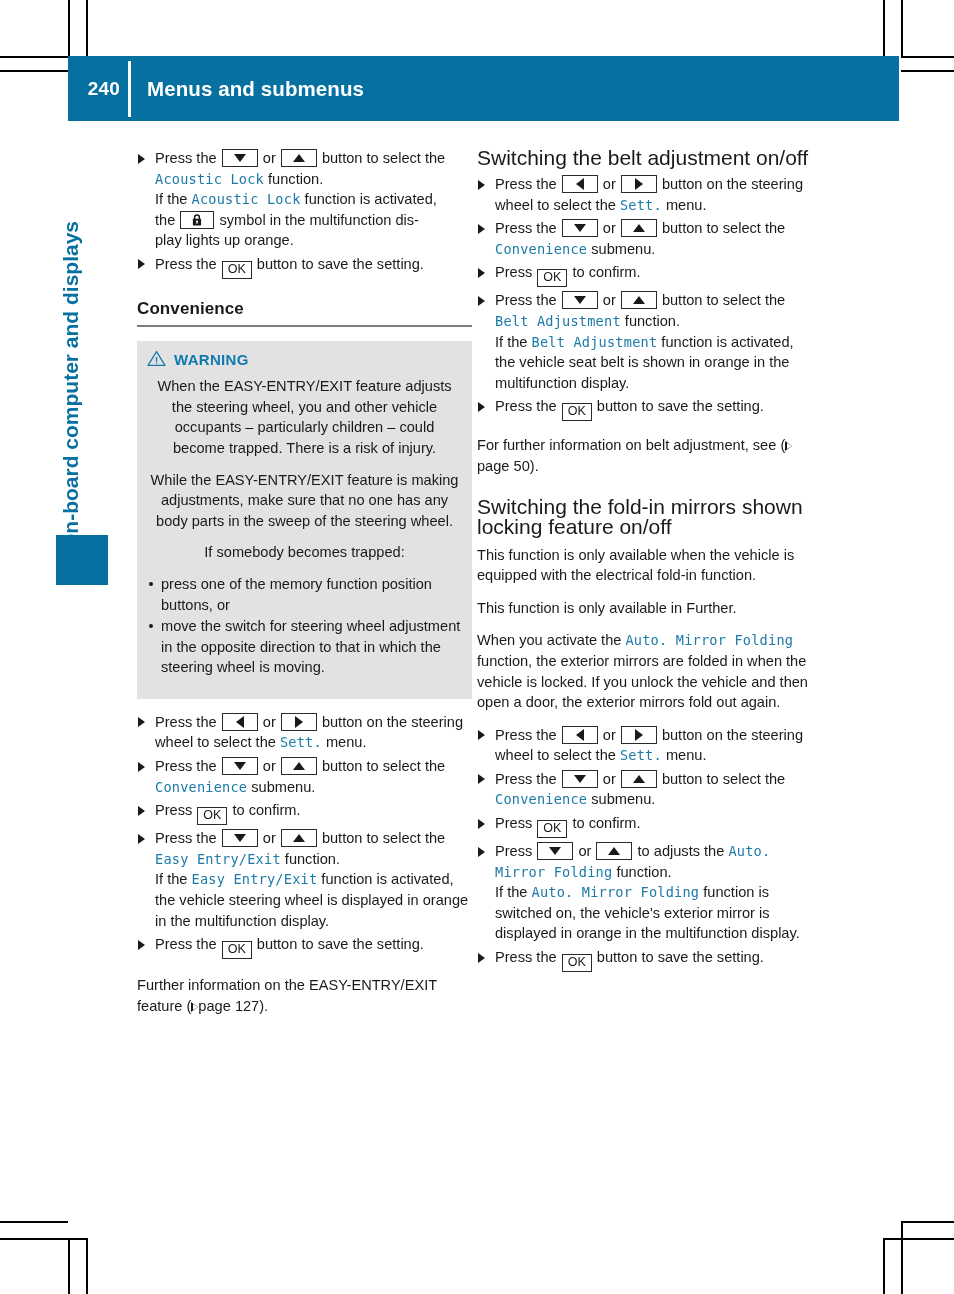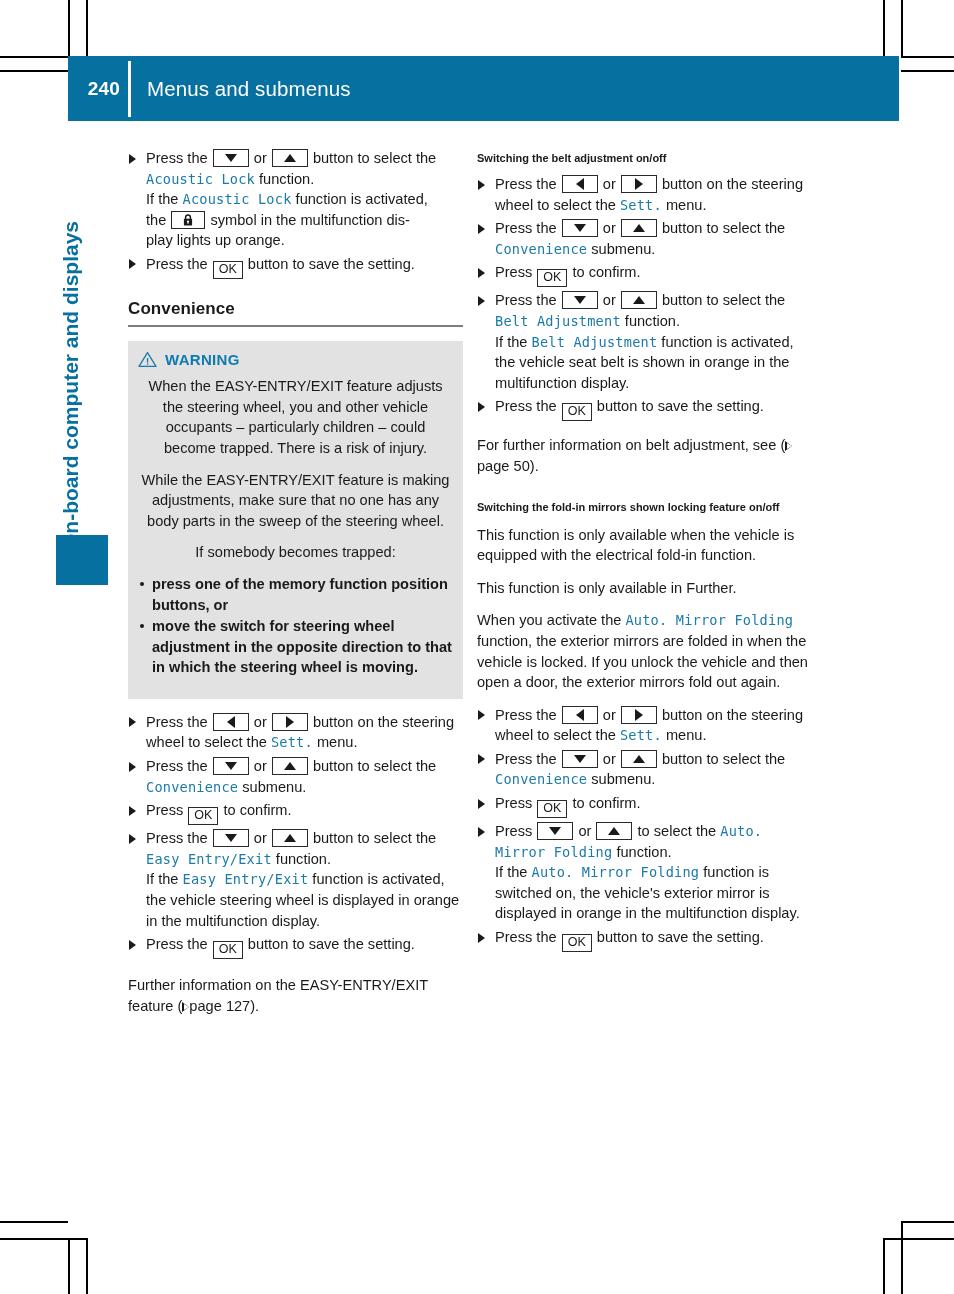--- a/index.html
+++ b/index.html
@@ -52,21 +52,21 @@
   }
   #header-title {
     position: absolute;
     left: 147px;
     top: 56px;
     height: 65px;
     display: flex;
     align-items: center;
     color: #ffffff;
     font-size: 20.5px;
-    font-weight: normal;
+    font-weight: bold;
     letter-spacing: 0.1px;
   }
 
   
   #chapter-tab-label {
     position: absolute;
     left: -139px;
     top: 320px;
     width: 420px;
     height: 40px;
@@ -89,42 +89,42 @@
   }
 
   
   .col {
     position: absolute;
     top: 148px;
     width: 335px;
     font-size: 14.6px;
     line-height: 20.6px;
   }
-  #col-left  { left: 128px; }
+  #col-left  { left: 137px; }
   #col-right { left: 477px; }
 
   
   p { margin: 0 0 0 0; }
   .para {
     margin-bottom: 12px;
   }
   .h2 {
     font-size: 17px;
     font-weight: bold;
     margin: 0 0 5px 0;
     letter-spacing: 0.1px;
   }
   .rule {
     height: 2px;
     background: #7d7d7d;
     margin: 0 0 14px 0;
   }
   .h3 {
-    font-size: 11px;
-    font-weight: bold;
+    font-size: 21px;
+    font-weight: normal;
     line-height: 20px;
     margin: 0 0 6px 0;
   }
 
   
   .step {
     position: relative;
     padding-left: 18px;
     margin-bottom: 3px;
   }
@@ -207,33 +207,32 @@
   .key-lock svg { position: absolute; left: 50%; top: 50%; transform: translate(-50%,-50%); }
 
   
   .warning-box {
     background: #e2e2e2;
     padding: 9px 10px 10px 10px;
     margin-bottom: 13px;
   }
   .warning-head {
     display: flex;
-    align-items: center;
     gap: 8px;
     margin-bottom: 6px;
   }
   .warning-head .wlabel {
     color: #0f7ab0;
     font-weight: bold;
     font-size: 15px;
     letter-spacing: 0.3px;
   }
   .warning-box p { margin-bottom: 11px; text-align: center; }
   .warning-box p.last { margin-bottom: 0; }
-  .warning-list { margin-bottom: 11px; font-weight: bold; }
+  .warning-list { margin-bottom: 11px; }
 
   
   .xref-arrow {
     display: inline-block;
     width: 0; height: 0;
     border-left: 7px solid transparent;
     border-top: 5px solid transparent;
     border-bottom: 5px solid transparent;
     position: relative;
     vertical-align: -1px;
@@ -507,21 +506,21 @@
     <span class="key key-ok">OK</span>
     <span>to confirm.</span>
   </div>
 
   <div class="step">
     <span class="tri"></span>
     <span>Press</span>
     <span class="key key-arrow k-down"><i></i></span>
     <span>or</span>
     <span class="key key-arrow k-up"><i></i></span>
-    <span>to select the</span>
+    <span>to adjusts the</span>
     <span class="mono" style="white-space:normal;">Auto. Mirror Folding</span>
     <span>function.</span>
     <br>
     <span>If the</span>
     <span class="mono" style="white-space:normal;">Auto. Mirror Folding</span>
     <span>function is switched on, the vehicle's exterior mirror is displayed in orange in the multifunction display.</span>
   </div>
 
   <div class="step">
     <span class="tri"></span>

